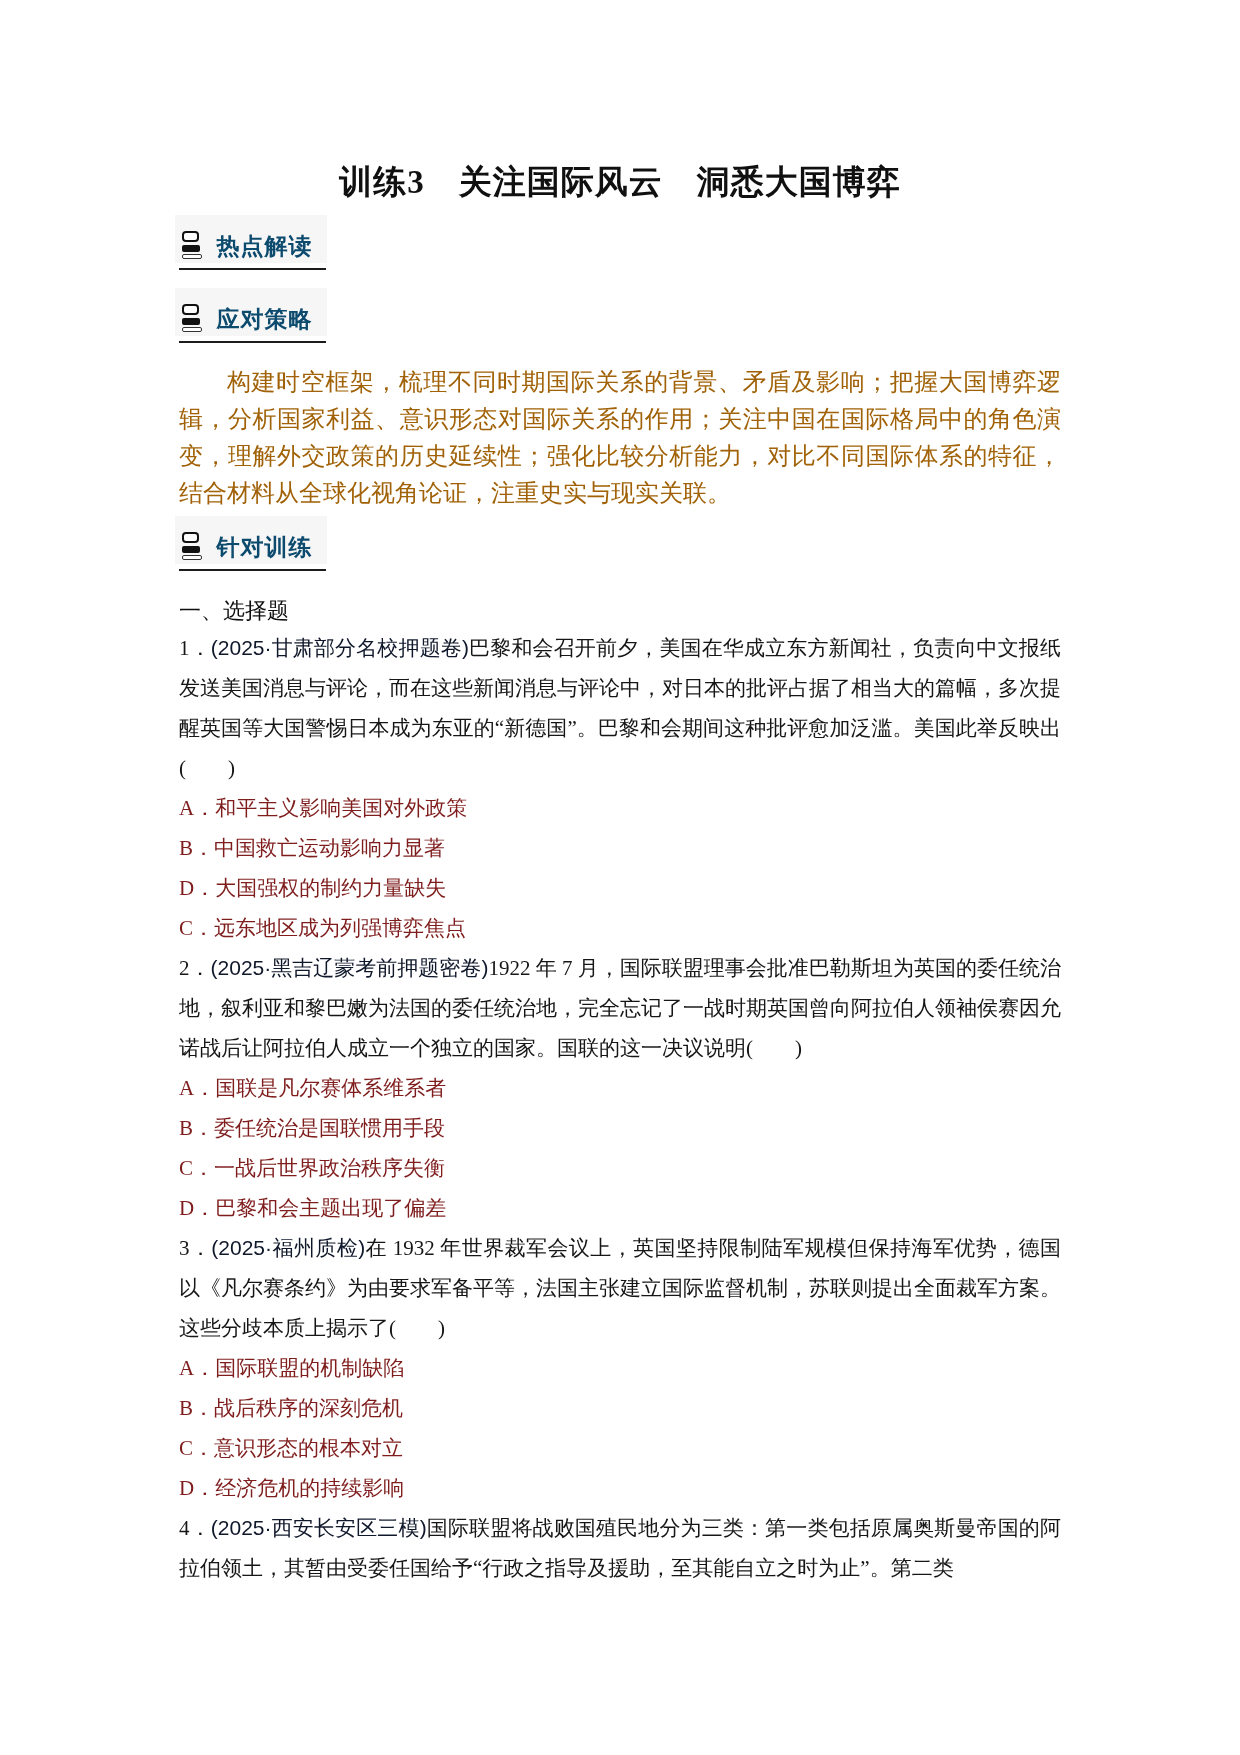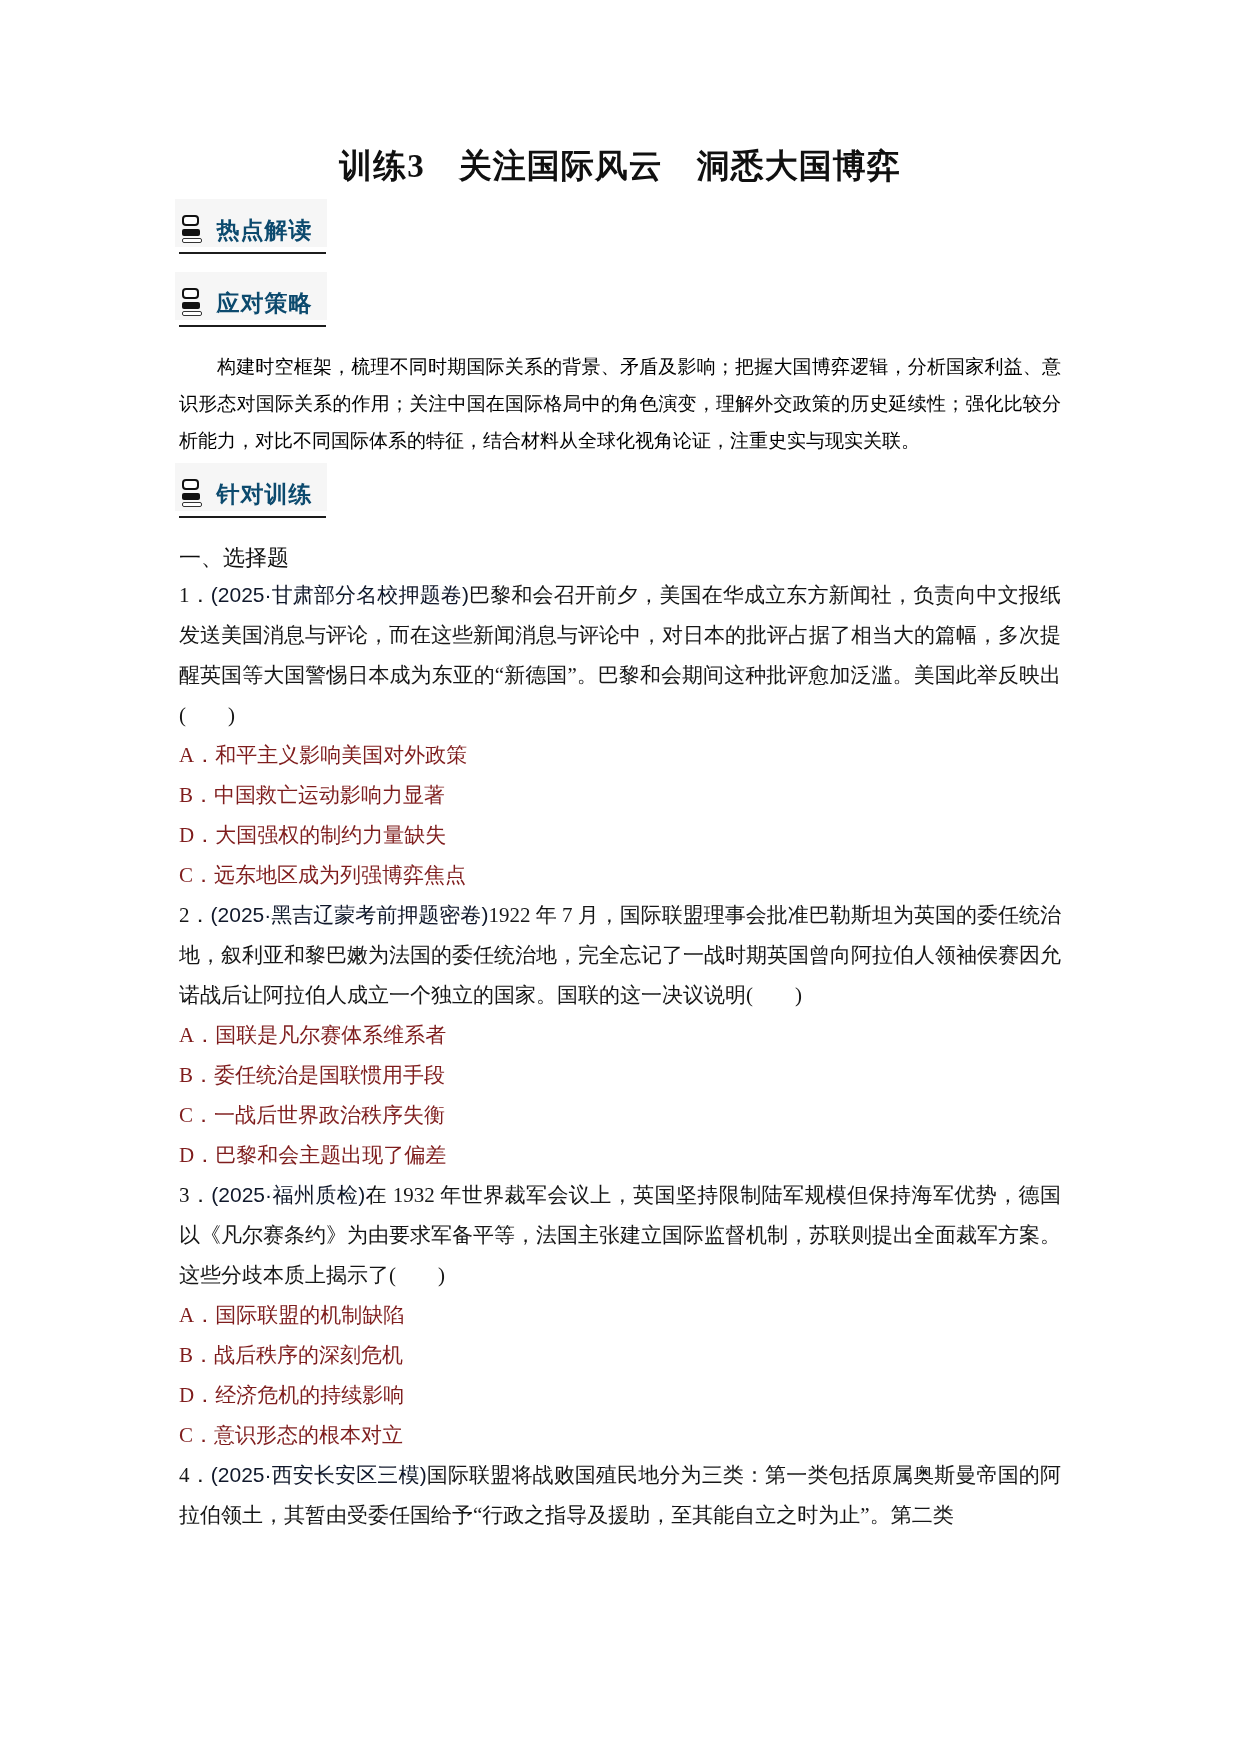--- a/index.html
+++ b/index.html
@@ -9,21 +9,21 @@
     width:1240px;
     height:1755px;
     margin:0 auto;
     background:#ffffff;
     overflow:hidden;
     color:#141414;
     font-family:"Liberation Serif","DejaVu Serif",serif;
   }
   .content{
     width:882px;
-    margin:0 auto;
+    margin:16px auto;
   }
   
   .doc-title{
     margin:0;
     padding-top:143px;
     text-align:center;
     font-size:33px;
     line-height:46px;
     font-weight:bold;
     color:#101010;
@@ -81,25 +81,25 @@
     z-index:1;
     font-size:23px;
     line-height:30px;
     font-weight:bold;
     color:#0c4a6e;
     letter-spacing:1px;
   }
   
   .strategy-body{
     margin:21px 0 0 0;
-    font-size:19px;
+    font-size:24px;
     line-height:37px;
     text-indent:2em;
     text-align:justify;
-    color:#000000;
+    color:#a16207;
   }
   
   .choice-heading{
     margin:25px 0 0 0;
     font-family:"Liberation Sans","DejaVu Sans",sans-serif;
     font-weight:normal;
     font-size:22px;
     line-height:29px;
     color:#0e0e0e;
   }
@@ -187,22 +187,22 @@
         <p class="option">A．国联是凡尔赛体系维系者</p>
         <p class="option">B．委任统治是国联惯用手段</p>
         <p class="option">C．一战后世界政治秩序失衡</p>
         <p class="option">D．巴黎和会主题出现了偏差</p>
       </div>
 
       <div class="question">
         <p class="stem"><span class="qnum">3．</span><span class="qsource">(2025·福州质检)</span><span>在 1932 年世界裁军会议上，英国坚持限制陆军规模但保持海军优势，德国以《凡尔赛条约》为由要求军备平等，法国主张建立国际监督机制，苏联则提出全面裁军方案。这些分歧本质上揭示了(　　)</span></p>
         <p class="option">A．国际联盟的机制缺陷</p>
         <p class="option">B．战后秩序的深刻危机</p>
+        <p class="option">C．意识形态的根本对立</p>
         <p class="option">D．经济危机的持续影响</p>
-        <p class="option">C．意识形态的根本对立</p>
       </div>
 
       <div class="question">
         <p class="stem"><span class="qnum">4．</span><span class="qsource">(2025·西安长安区三模)</span><span>国际联盟将战败国殖民地分为三类：第一类包括原属奥斯曼帝国的阿拉伯领土，其暂由受委任国给予“行政之指导及援助，至其能自立之时为止”。第二类</span></p>
       </div>
 
     </div>
   </div>
 </div>
 

